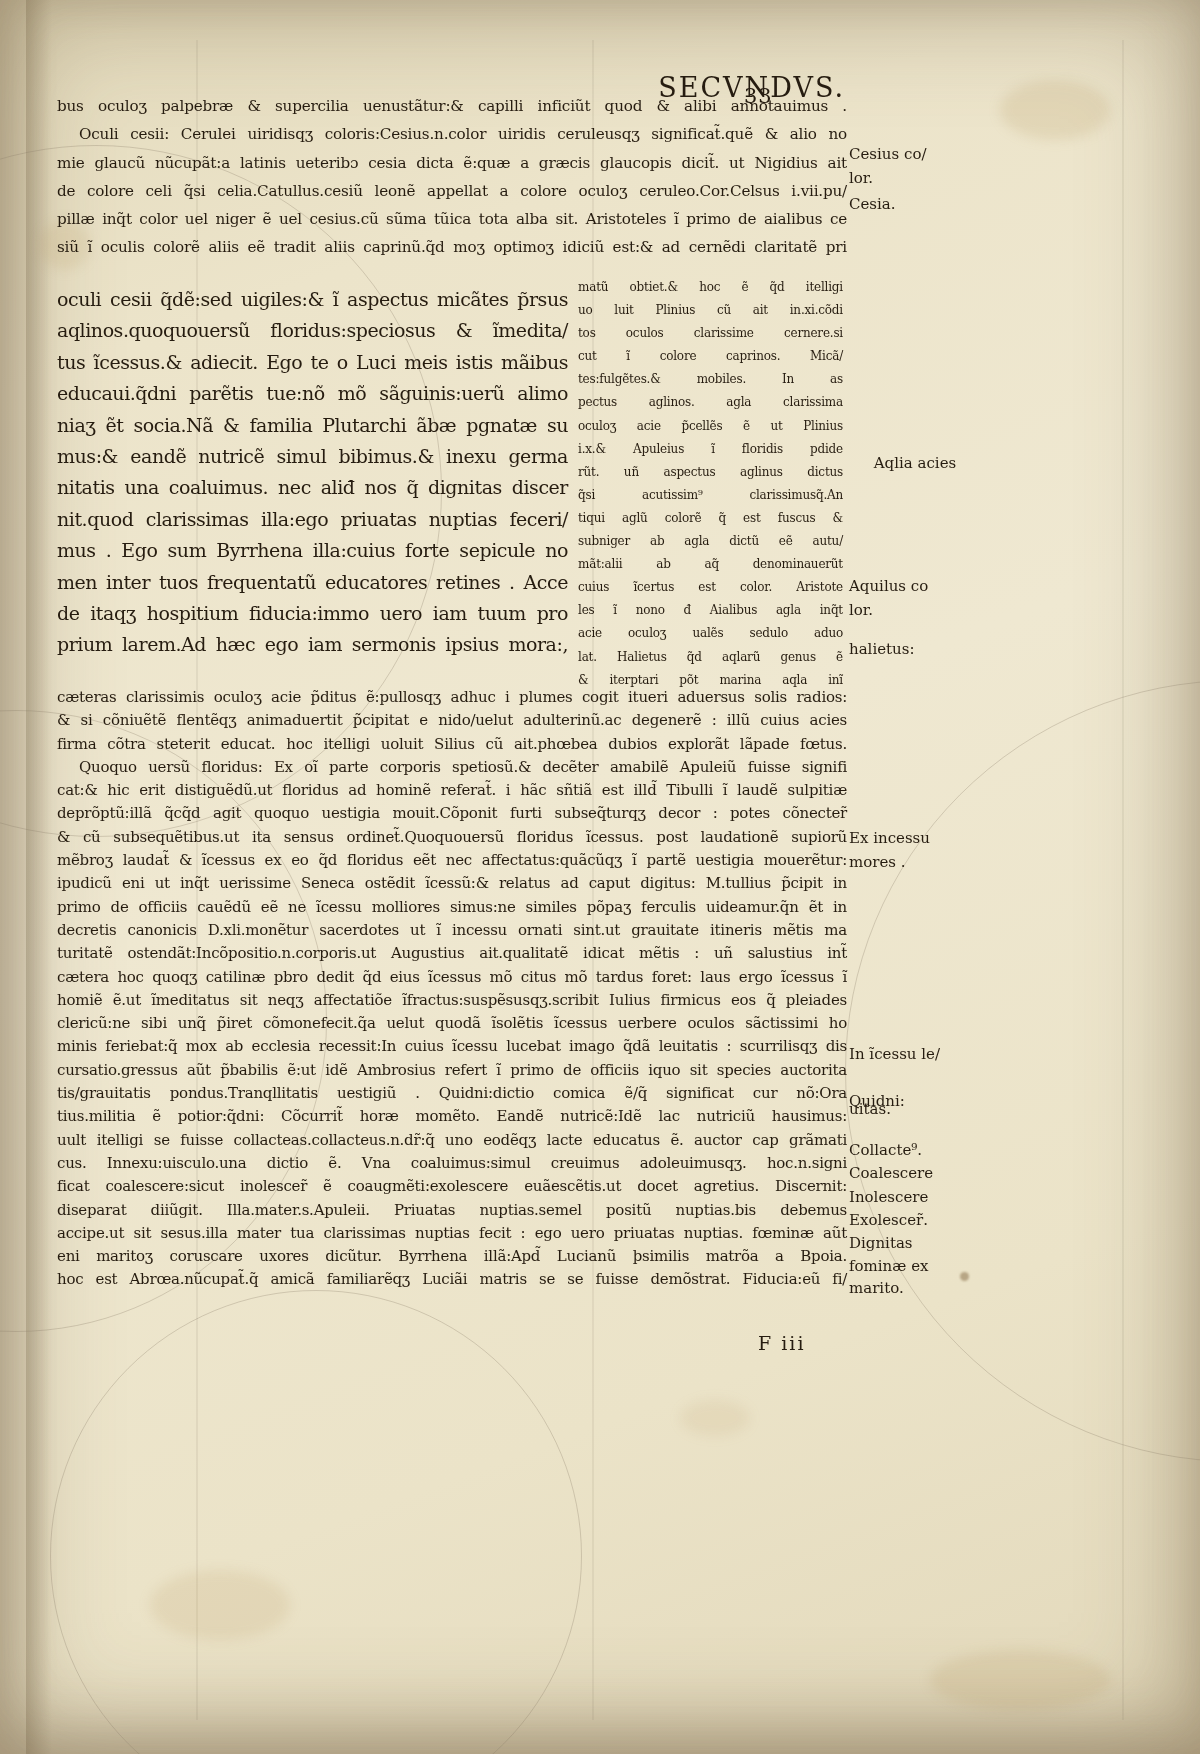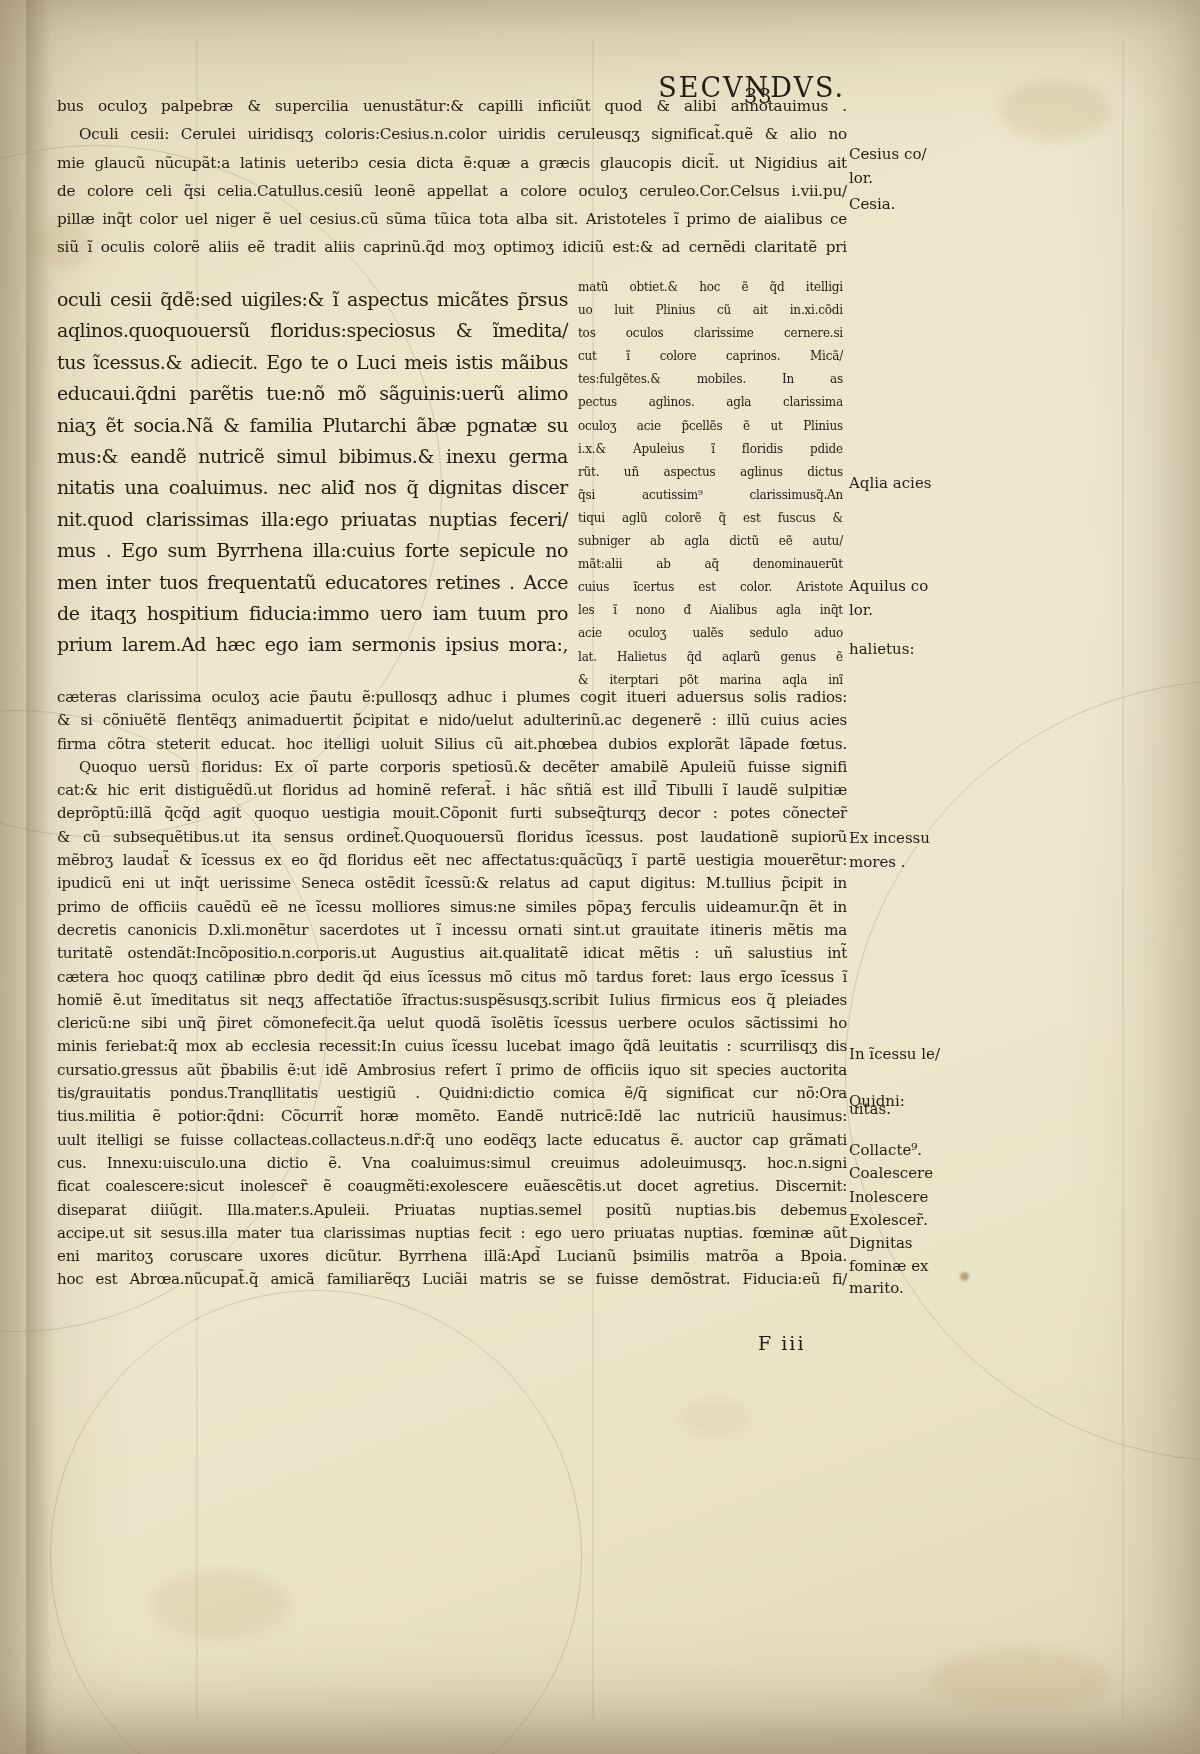--- a/index.html
+++ b/index.html
@@ -86,21 +86,21 @@
       <div class="tline">tiqui aglũ colorẽ q̃ est fuscus &amp;</div>
       <div class="tline">subniger ab agla dictũ eẽ autu/</div>
       <div class="tline">mãt:alii ab aq̃ denominauerũt</div>
       <div class="tline">cuius ĩcertus est color. Aristote</div>
       <div class="tline">les ĩ nono đ Aialibus agla inq̃t</div>
       <div class="tline">acie oculoʒ ualẽs sedulo aduo</div>
       <div class="tline">lat. Halietus q̃d aqlarũ genus ẽ</div>
       <div class="tline">&amp; iterptari põt marina aqla inĩ</div>
     </div>
   <div class="bottom-block">
-      <div class="tline">cæteras clarissima oculoʒ acie p̃autu ẽ:pullosqʒ adhuc i plumes cogit itueri aduersus solis radios:</div>
+      <div class="tline">cæteras clarissimis oculoʒ acie p̃ditus ẽ:pullosqʒ adhuc i plumes cogit itueri aduersus solis radios:</div>
       <div class="tline">&amp; si cõniuẽtẽ flentẽqʒ animaduertit p̃cipitat e nido/uelut adulterinũ.ac degenerẽ : illũ cuius acies</div>
       <div class="tline">firma cõtra steterit educat. hoc itelligi uoluit Silius cũ ait.phœbea dubios explorãt lãpade fœtus.</div>
       <div class="tline">Quoquo uersũ floridus: Ex oĩ parte corporis spetiosũ.&amp; decẽter amabilẽ Apuleiũ fuisse signifi</div>
       <div class="tline">cat:&amp; hic erit distiguẽdũ.ut floridus ad hominẽ referat̃. i hãc sñtiã est illd̃ Tibulli ĩ laudẽ sulpitiæ</div>
       <div class="tline">deprõptũ:illã q̃cq̃d agit quoquo uestigia mouit.Cõponit furti subseq̃turqʒ decor : potes cõnecter̃</div>
       <div class="tline">&amp; cũ subsequẽtibus.ut ita sensus ordinet̃.Quoquouersũ floridus ĩcessus. post laudationẽ supiorũ</div>
       <div class="tline">mẽbroʒ laudat̃ &amp; ĩcessus ex eo q̃d floridus eẽt nec affectatus:quãcũqʒ ĩ partẽ uestigia mouerẽtur:</div>
       <div class="tline">ipudicũ eni ut inq̃t uerissime Seneca ostẽdit ĩcessũ:&amp; relatus ad caput digitus: M.tullius p̃cipit in</div>
       <div class="tline">primo de officiis cauẽdũ eẽ ne ĩcessu molliores simus:ne similes põpaʒ ferculis uideamur.q̃n ẽt in</div>
       <div class="tline">decretis canonicis D.xli.monẽtur sacerdotes ut ĩ incessu ornati sint.ut grauitate itineris mẽtis ma</div>
@@ -117,21 +117,21 @@
       <div class="tline">ficat coalescere:sicut inolescer̃ ẽ coaugmẽti:exolescere euãescẽtis.ut docet agretius. Discernit:</div>
       <div class="tline">diseparat diiũgit. Illa.mater.s.Apuleii. Priuatas nuptias.semel positũ nuptias.bis debemus</div>
       <div class="tline">accipe.ut sit sesus.illa mater tua clarissimas nuptias fecit : ego uero priuatas nuptias. fœminæ aũt</div>
       <div class="tline">eni maritoʒ coruscare uxores dicũtur. Byrrhena illã:Apd̃ Lucianũ þsimilis matrõa a Bpoia.</div>
       <div class="tline">hoc est Abrœa.nũcupat̃.q̃ amicã familiarẽqʒ Luciãi matris se se fuisse demõstrat. Fiducia:eũ fi/</div>
     </div>
 
   <div class="margin-note" style="top:143px;">Cesius co/</div>
   <div class="margin-note" style="top:167px;">lor.</div>
   <div class="margin-note" style="top:193px;">Cesia.</div>
-  <div class="margin-note" style="top:472px;">Aqlia acies</div>
+  <div class="margin-note" style="top:452px;text-align:center;">Aqlia acies</div>
   <div class="margin-note" style="top:575px;">Aquilus co</div>
   <div class="margin-note" style="top:599px;">lor.</div>
   <div class="margin-note" style="top:638px;">halietus:</div>
   <div class="margin-note" style="top:827px;">Ex incessu</div>
   <div class="margin-note" style="top:851px;">mores .</div>
   <div class="margin-note" style="top:1043px;">In ĩcessu le/</div>
   <div class="margin-note" style="top:1066px;margin-top:32px;">uitas.</div>
   <div class="margin-note" style="top:1090px;">Quidni:</div>
   <div class="margin-note" style="top:1139px;">Collacte⁹.</div>
   <div class="margin-note" style="top:1162px;">Coalescere</div>

